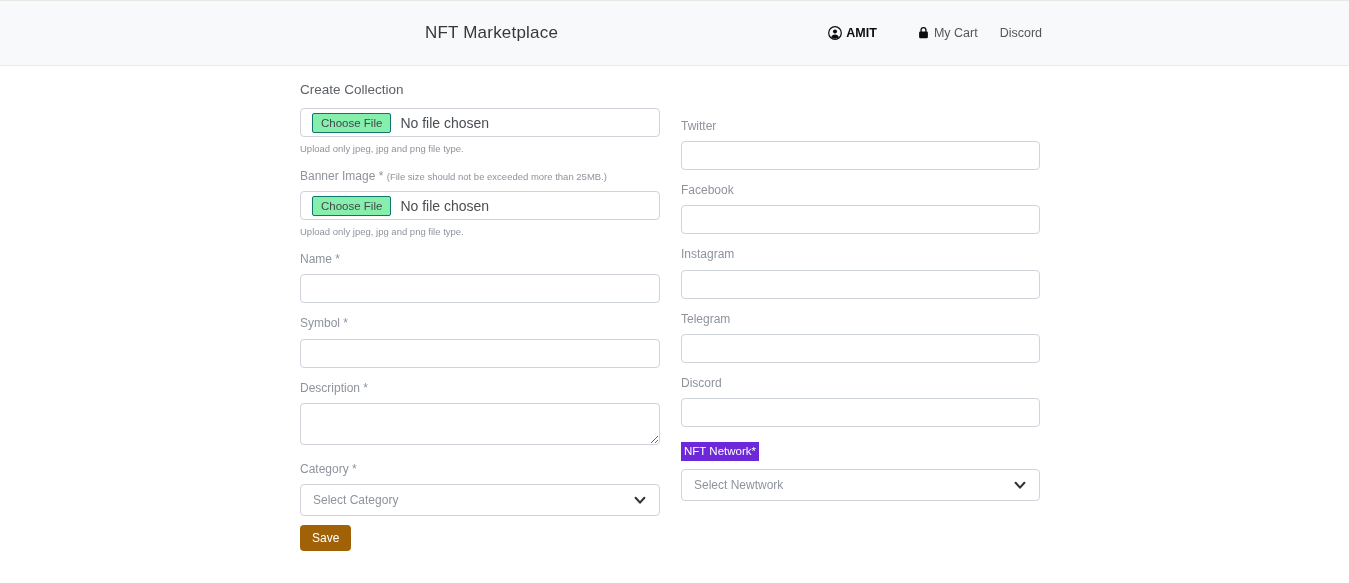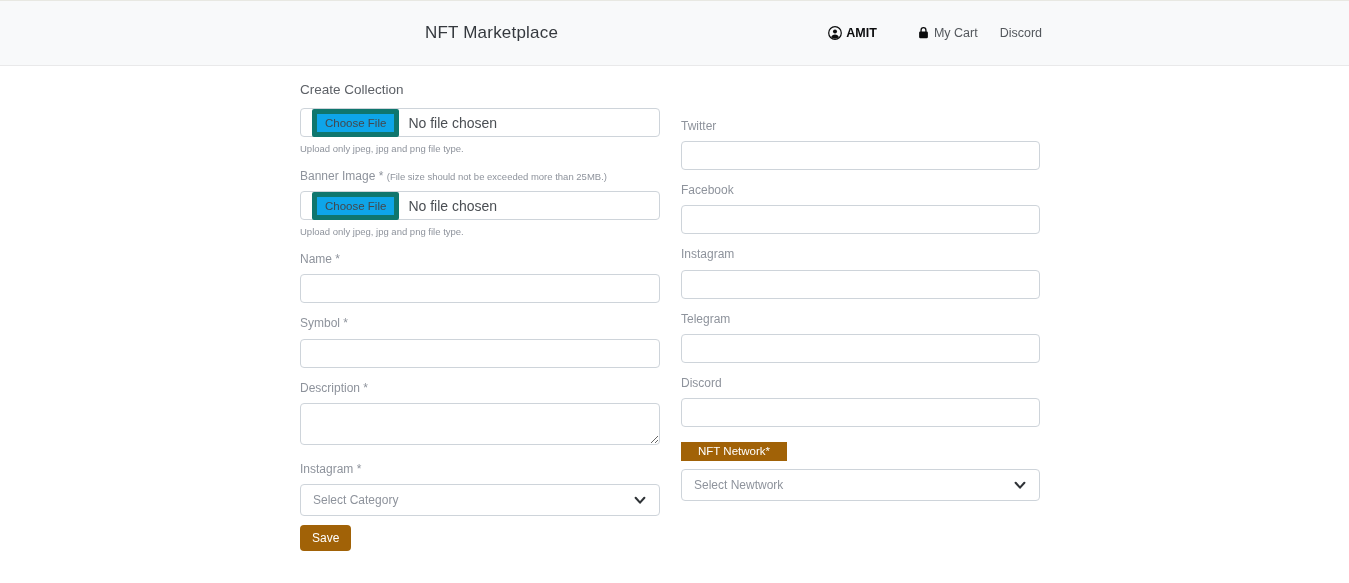--- a/index.html
+++ b/index.html
@@ -84,22 +84,22 @@
     align-items: center;
     height: 29px;
     border: 1px solid #ced4da;
     border-radius: 4px;
     background: #fff;
     padding-left: 11px;
   }
   .choose-btn {
     font-size: 11.5px;
     color: #43474c;
-    background: #0ea5e9;
-    border: 5px solid #0f766e;
+    background: #86efac;
+    border: 1px solid #0f766e;
     border-radius: 2px;
     padding: 3px 8px;
     cursor: pointer;
     font-family: inherit;
   }
   .file-status { font-size: 14px; color: #4a4e53; margin-left: 9px; }
 
   .text-input {
     width: 100%;
     height: 29px;
@@ -148,24 +148,24 @@
     border: none;
     border-radius: 4px;
     font-size: 12px;
     padding: 6px 12px;
     cursor: pointer;
     font-family: inherit;
   }
 
   .network-label {
     display: inline-block;
-    background: #a16207;
+    background: #6d28d9;
     color: #ffffff;
     font-size: 11.5px;
-    padding: 3px 17px;
+    padding: 3px 3px;
     margin-bottom: 8px;
     line-height: 1.1;
   }
 </style>
 </head>
 <body>
 
 <div class="header">
   <div class="brand">NFT Marketplace</div>
   <div class="nav">
@@ -230,21 +230,21 @@
         <div class="field-label">Symbol *</div>
         <input class="text-input" type="text" style="">
       </div>
 
       <div class="group">
         <div class="field-label">Description *</div>
         <textarea class="text-area" style=""></textarea>
       </div>
 
       <div>
-        <div class="field-label">Instagram *</div>
+        <div class="field-label">Category *</div>
         <div class="select-box">
           <span class="select-value">Select Category</span>
           <span>
             <svg width="14" height="14" viewBox="0 0 16 16">
               <path d="M3 5.5l5 5.5 5-5.5" fill="none" stroke="#2f3337" stroke-width="2.4" stroke-linecap="round" stroke-linejoin="round"></path>
             </svg>
           </span>
         </div>
       </div>
 

